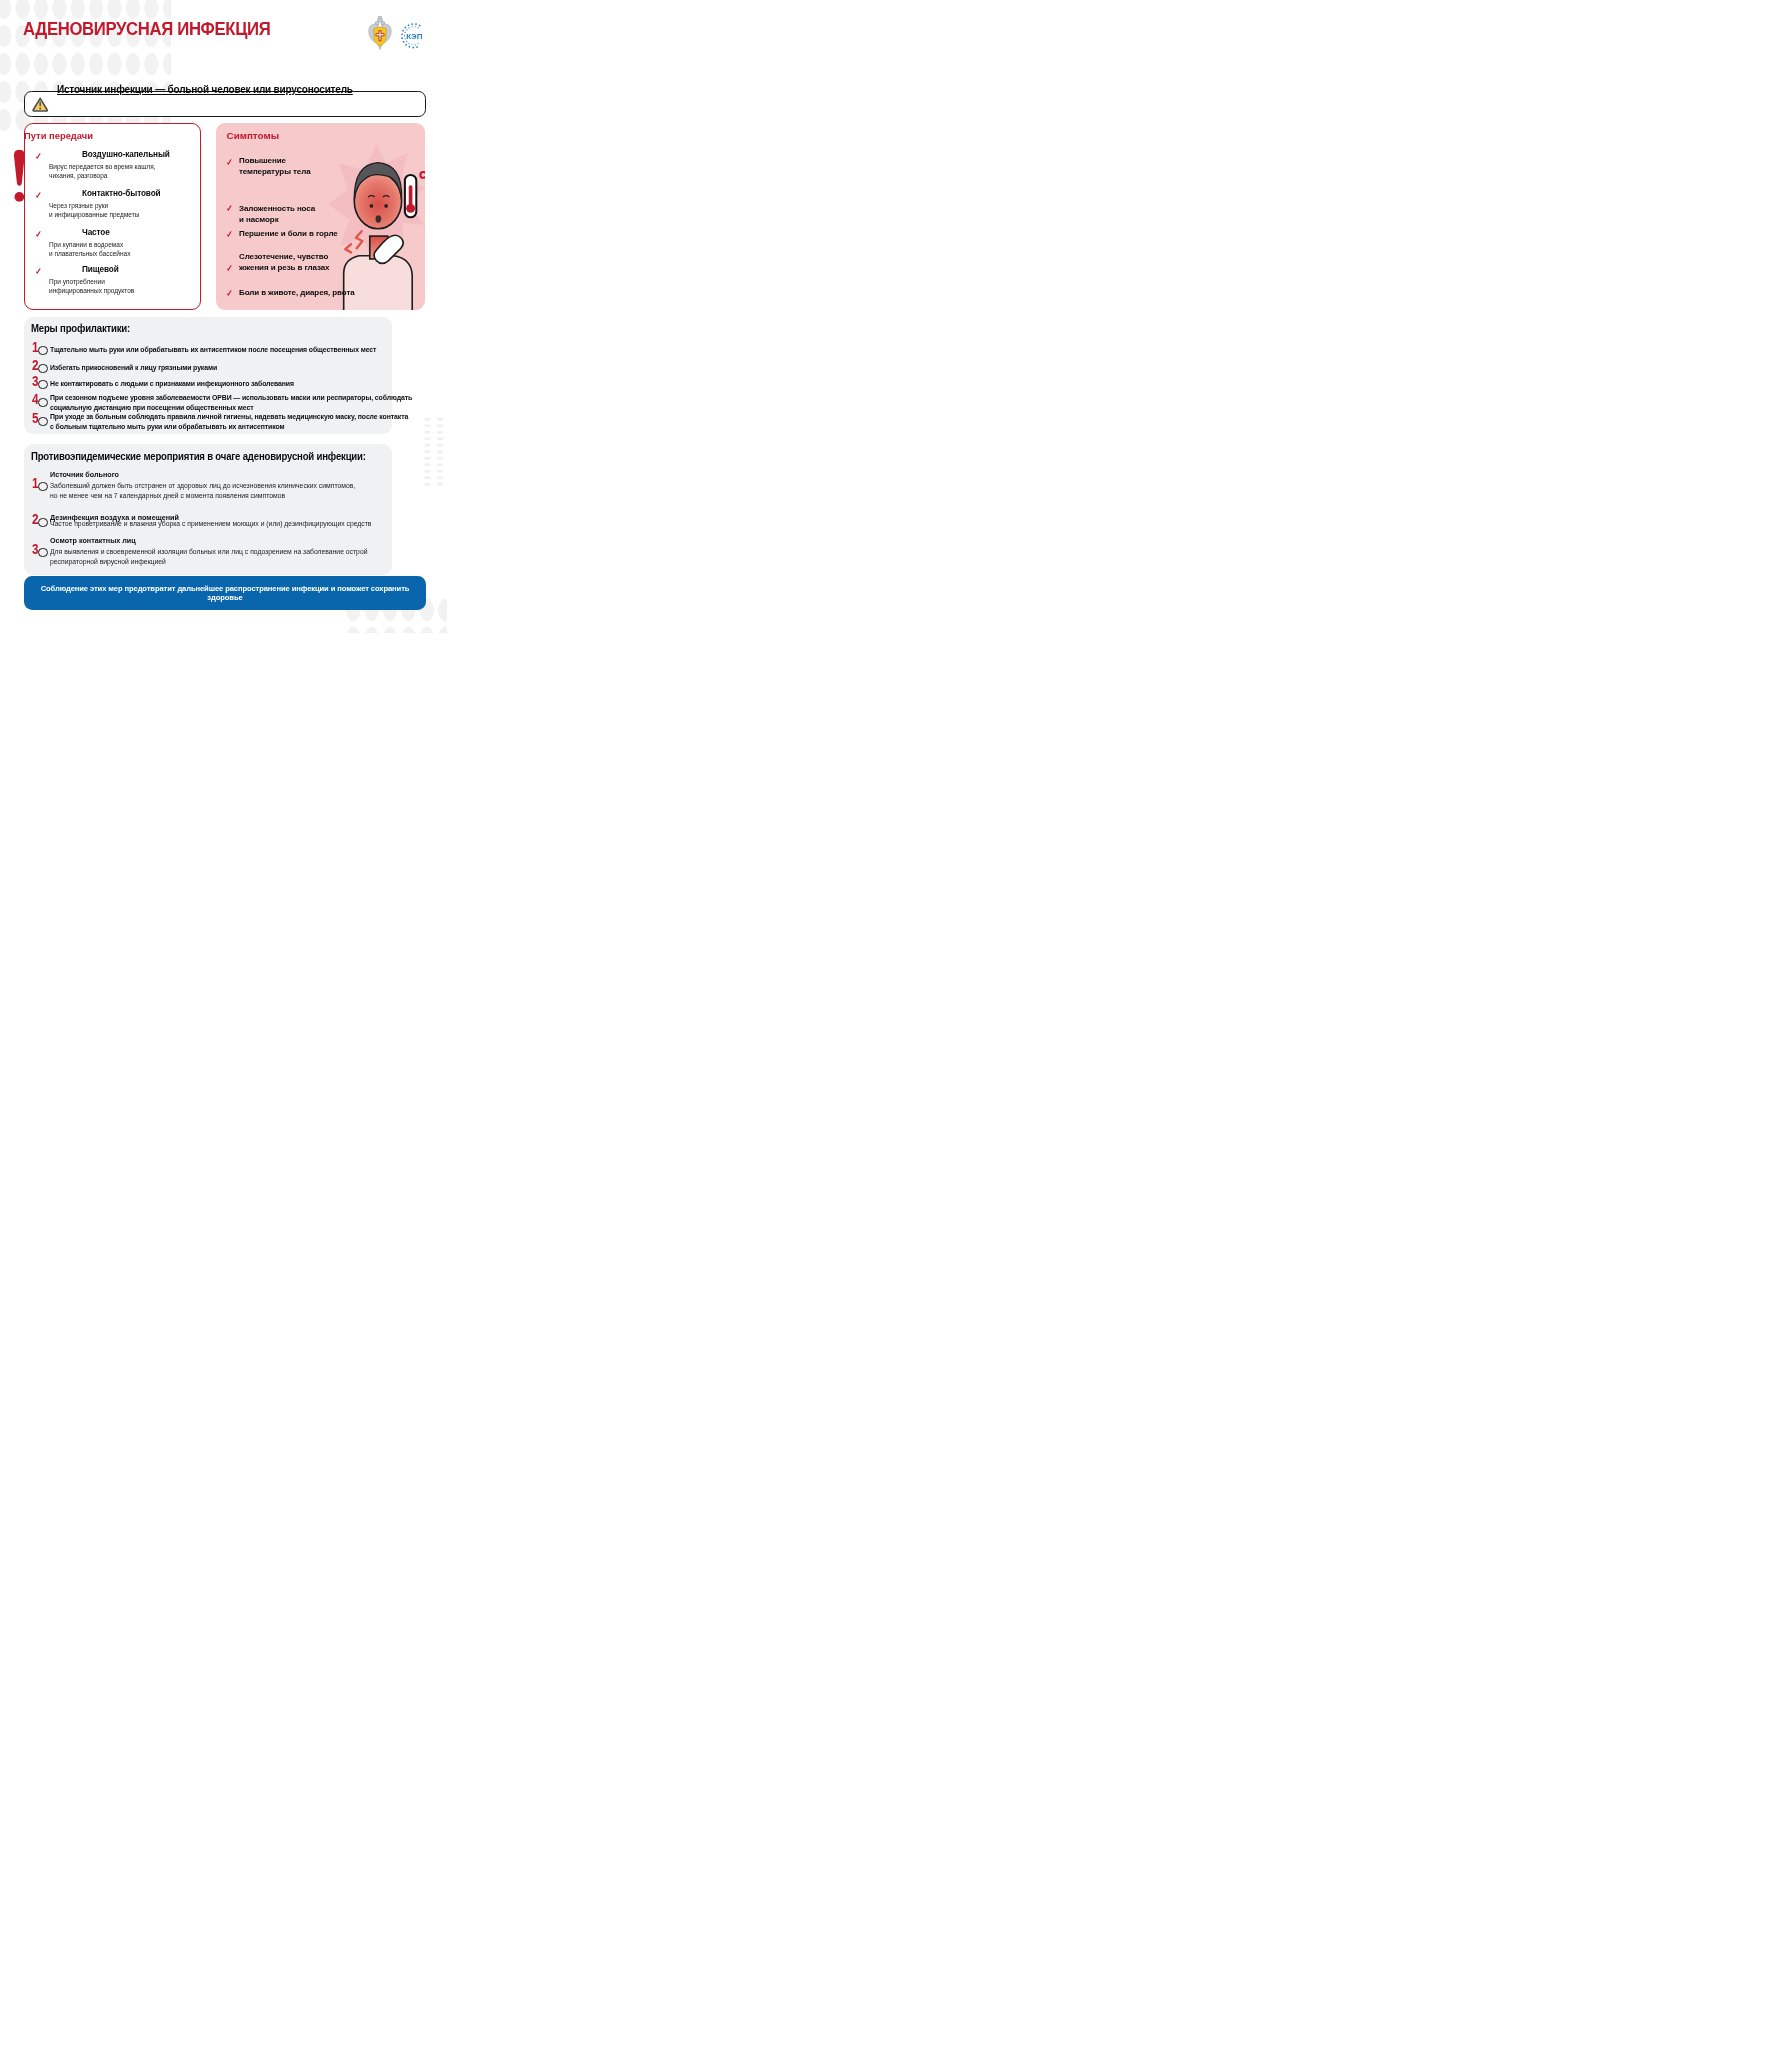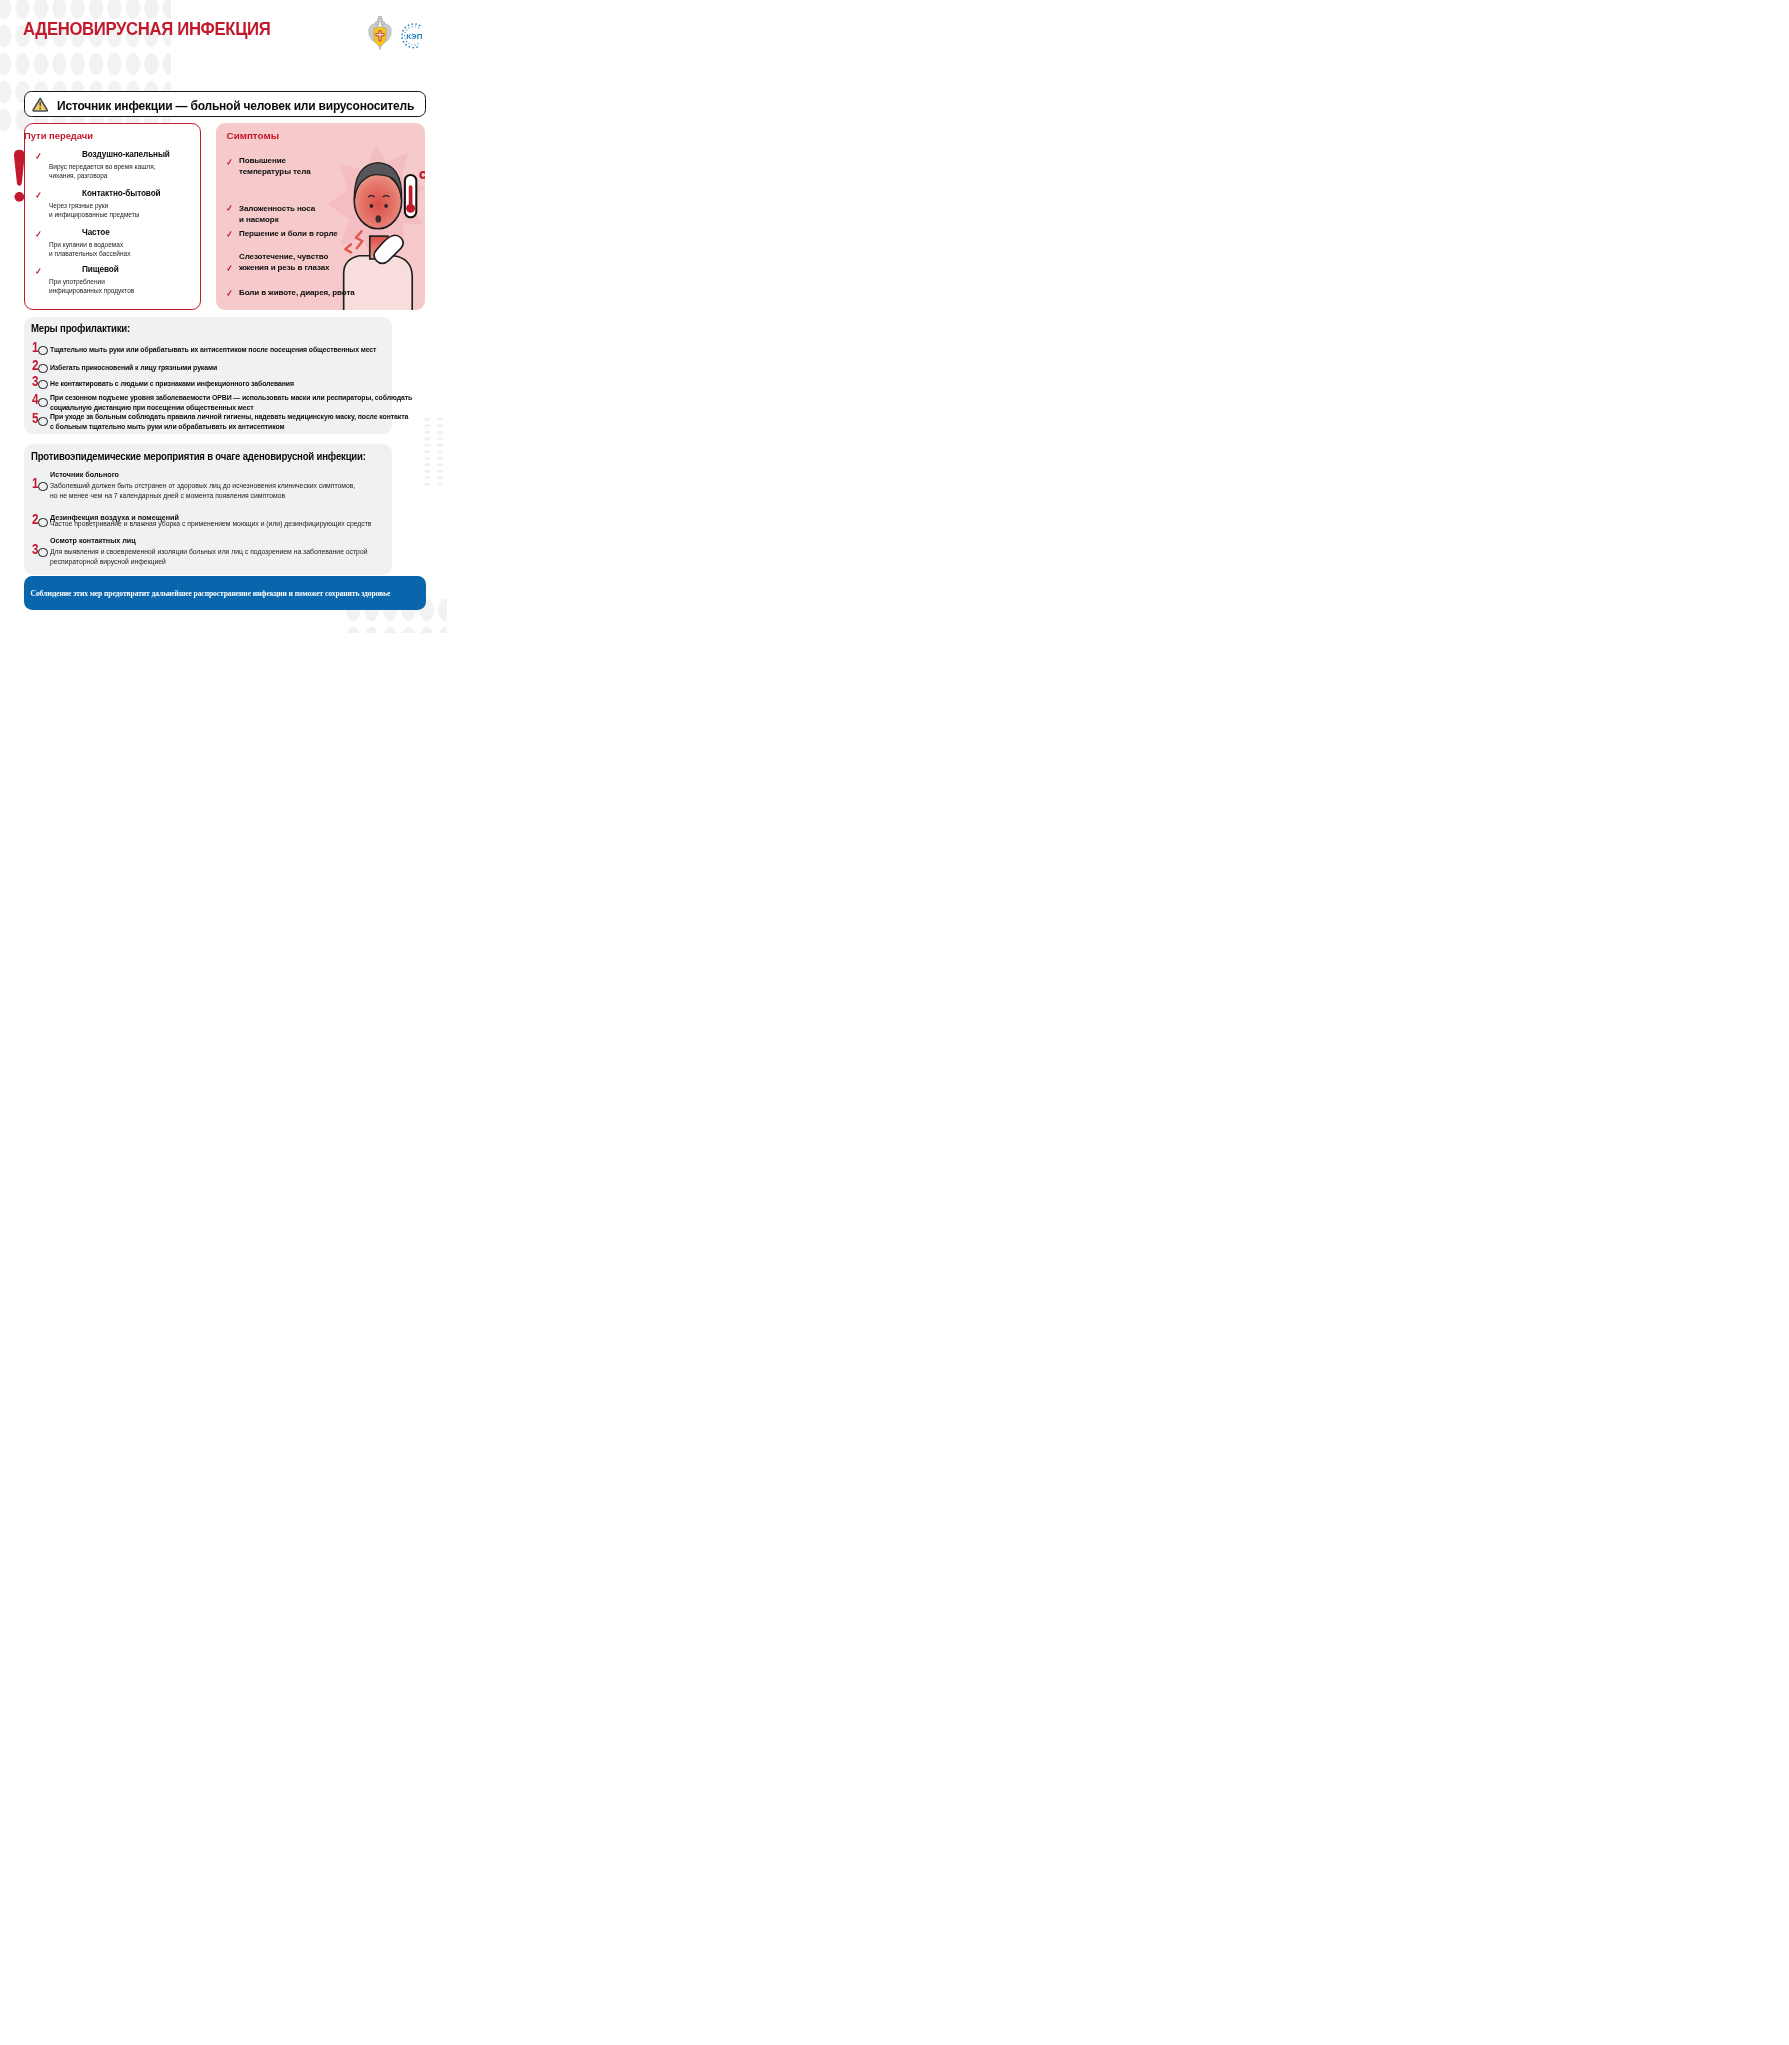--- a/index.html
+++ b/index.html
@@ -19,21 +19,21 @@
     background-size:12.7px 6.5px;}
   
   .title{left:22.5px;top:18px;width:344px;font-size:19px;font-weight:bold;color:#C2192D;
          letter-spacing:-0.4px;transform:scaleX(.88);transform-origin:left top;}
   .subtitle{left:22.5px;top:44px;width:327px;font-size:8.6px;font-weight:bold;line-height:11.5px;
             color:#0b0b0c;letter-spacing:-0.1px;}
   
   .warnbox{left:24px;top:91px;width:402px;height:26px;background:#fff;border:0.8px solid #17181a;
            border-radius:7.4px;box-sizing:border-box;}
   .warnicon{left:32px;top:97px;width:16.4px;height:15px;}
-  .warntext{left:57px;top:99px;width:360px;font-size:12px;font-weight:bold;color:#0b0b0c;letter-spacing:-0.2px;}
+  .warntext{left:57px;top:84px;width:360px;font-size:10px;font-weight:bold;color:#0b0b0c;letter-spacing:-0.2px;text-decoration:underline;}
   
   .transbox{left:24px;top:123px;width:177px;height:187px;background:#fff;border:1px solid #C2192D;
             border-radius:9px;box-sizing:border-box;}
   .trans-title{left:24px;top:130px;width:177px;font-size:9.4px;font-weight:bold;color:#C2192D;}
   .check{font-size:8.6px;font-weight:bold;color:#C2192D;transform:rotate(-6deg);}
   .t-check{left:35px;width:9.8px;}
   .t-title{left:49px;width:135px;font-size:8.2px;font-weight:bold;color:#0c0c0c;letter-spacing:-0.1px;margin-left:33px;}
   .t-desc{left:49px;width:135px;font-size:6.5px;line-height:8.8px;color:#1c1c1c;}
   .bang{left:12.3px;top:148px;width:14.7px;height:57px;}
   .sympbox{left:216px;top:123px;width:209px;height:187px;background:#F6CACA;border-radius:9px;overflow:hidden;}
@@ -49,21 +49,21 @@
   .num{position:absolute;left:0;top:0;font-size:14.7px;line-height:14.7px;font-weight:bold;color:#C2192D;
        transform:scaleX(.8);transform-origin:left top;}
   .numcirc{position:absolute;left:6.1px;top:5.7px;width:9.8px;height:9.8px;border:0.7px solid #17171a;
            border-radius:50%;box-sizing:border-box;}
   .p-item{left:26px;width:368px;font-size:6.9px;font-weight:bold;line-height:10.2px;color:#0d0d0d;letter-spacing:-0.1px;}
   .m-title{left:26px;width:368px;font-size:7.2px;font-weight:bold;color:#0d0d0d;}
   .m-desc{left:26px;width:368px;font-size:6.8px;line-height:9.8px;color:#1c1c1c;}
   
   .banner{left:24px;top:576px;width:402px;height:34px;background:#0966AC;border-radius:8.2px;
           display:flex;align-items:center;justify-content:center;}
-  .banner-text{width:389px;text-align:left;color:#ffffff;font-size:7.6px;font-weight:bold;letter-spacing:-0.1px;font-family:Liberation Serif, serif;}
+  .banner-text{width:389px;text-align:center;color:#ffffff;font-size:7.6px;font-weight:bold;letter-spacing:-0.1px;}
 </style>
 </head>
 <body>
 
 <div class="page">
 
   <div class="abs dots-tl"></div>
   <div class="abs dots-right"></div>
   <div class="abs dots-br"></div>
 

